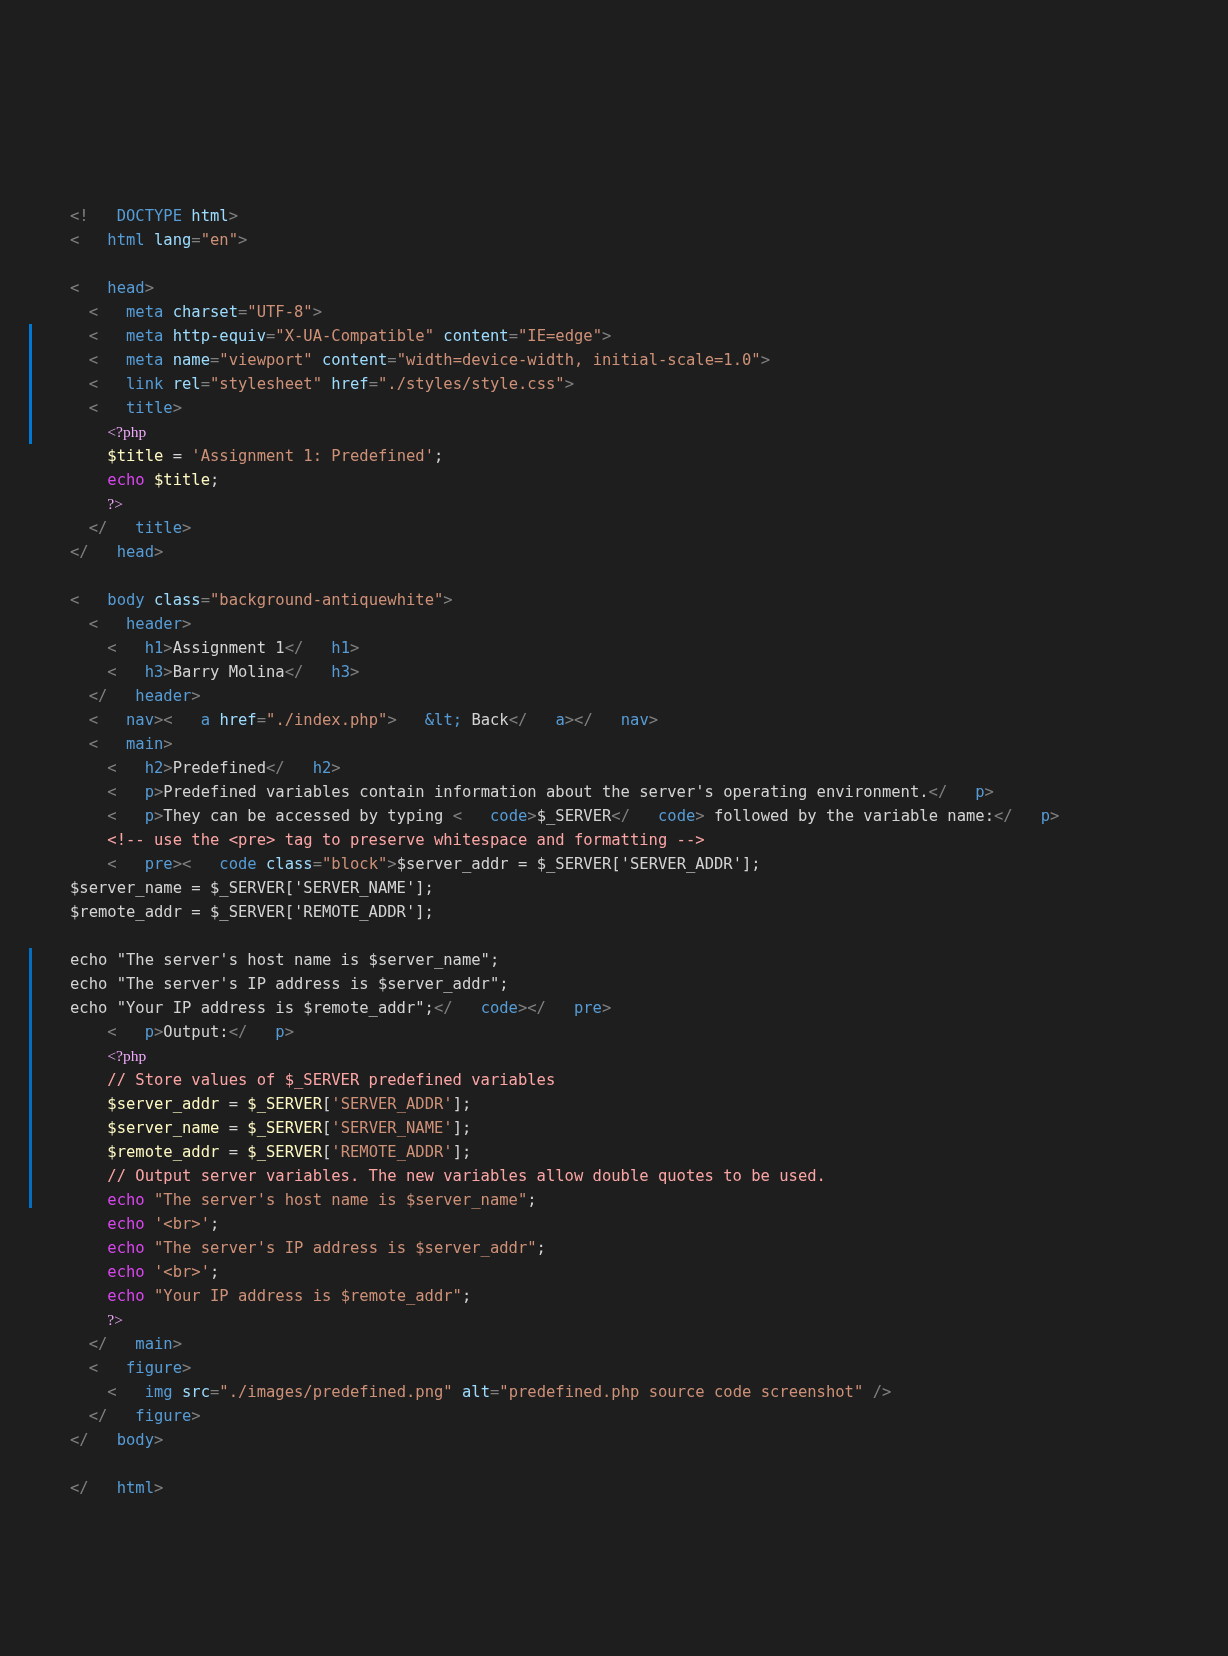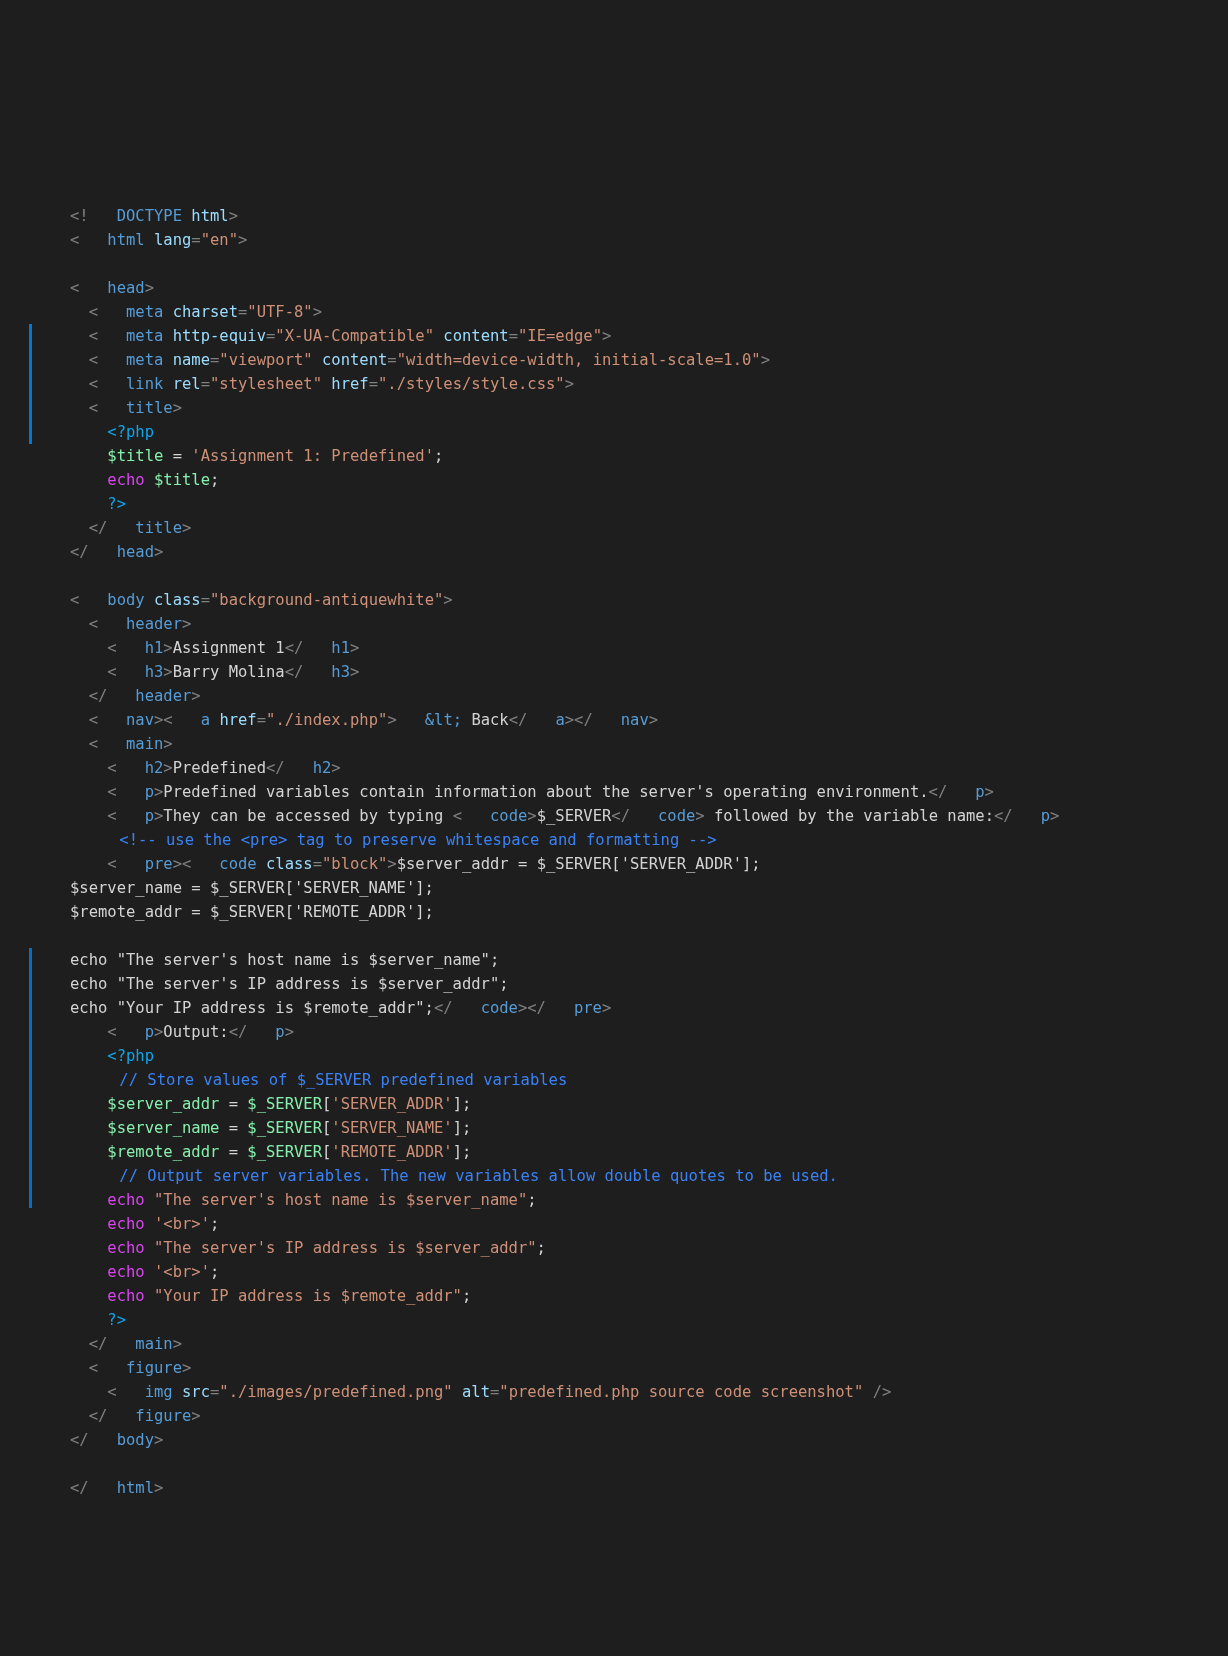--- a/index.html
+++ b/index.html
@@ -25,25 +25,25 @@
   }
   .gutter-line.l1 { top: 216px; height: 120px; }
   .gutter-line.l2 { top: 840px; height: 260px; background:#0078d4; opacity:0.9;}
   .line { display:block; position:relative; }
   
   .pun { color: #808080; }
   .tag { color: #569cd6; padding-left: 28px; }
   .attr { color: #9cdcfe; }
   .str { color: #ce9178; }
   .txt { color: #d4d4d4; }
-  .php { color: #0ea5e9; }
-  .var { color: #86efac; }
+  .php { color: #f0abfc; font-family: Liberation Serif, serif; }
+  .var { color: #fef9c3; }
   .op  { color: #d4d4d4; }
   .kw  { color: #d946ef; }
-  .cmt { color: #3b82f6; margin-left: 12px; }
+  .cmt { color: #fca5a5; }
 </style>
 </head>
 <body>
 
 
 
 <div class="code-container">
   <div class="gutter-line l1"></div>
   <div class="gutter-line l2"></div>
   <div id="code"><span class="line"><span class="pun">&lt;!</span><span class="tag">DOCTYPE</span><span class="txt"> </span><span class="attr">html</span><span class="pun">&gt;</span></span><span class="line"><span class="pun">&lt;</span><span class="tag">html</span><span class="txt"> </span><span class="attr">lang</span><span class="pun">=</span><span class="str">"en"</span><span class="pun">&gt;</span></span><span class="line"> </span><span class="line"><span class="pun">&lt;</span><span class="tag">head</span><span class="pun">&gt;</span></span><span class="line"><span class="txt">  </span><span class="pun">&lt;</span><span class="tag">meta</span><span class="txt"> </span><span class="attr">charset</span><span class="pun">=</span><span class="str">"UTF-8"</span><span class="pun">&gt;</span></span><span class="line"><span class="txt">  </span><span class="pun">&lt;</span><span class="tag">meta</span><span class="txt"> </span><span class="attr">http-equiv</span><span class="pun">=</span><span class="str">"X-UA-Compatible"</span><span class="txt"> </span><span class="attr">content</span><span class="pun">=</span><span class="str">"IE=edge"</span><span class="pun">&gt;</span></span><span class="line"><span class="txt">  </span><span class="pun">&lt;</span><span class="tag">meta</span><span class="txt"> </span><span class="attr">name</span><span class="pun">=</span><span class="str">"viewport"</span><span class="txt"> </span><span class="attr">content</span><span class="pun">=</span><span class="str">"width=device-width, initial-scale=1.0"</span><span class="pun">&gt;</span></span><span class="line"><span class="txt">  </span><span class="pun">&lt;</span><span class="tag">link</span><span class="txt"> </span><span class="attr">rel</span><span class="pun">=</span><span class="str">"stylesheet"</span><span class="txt"> </span><span class="attr">href</span><span class="pun">=</span><span class="str">"./styles/style.css"</span><span class="pun">&gt;</span></span><span class="line"><span class="txt">  </span><span class="pun">&lt;</span><span class="tag">title</span><span class="pun">&gt;</span></span><span class="line"><span class="txt">    </span><span class="php">&lt;?php</span></span><span class="line"><span class="txt">    </span><span class="var">$title</span><span class="txt"> </span><span class="op">=</span><span class="txt"> </span><span class="str">'Assignment 1: Predefined'</span><span class="txt">;</span></span><span class="line"><span class="txt">    </span><span class="kw">echo</span><span class="txt"> </span><span class="var">$title</span><span class="txt">;</span></span><span class="line"><span class="txt">    </span><span class="php">?&gt;</span></span><span class="line"><span class="txt">  </span><span class="pun">&lt;/</span><span class="tag">title</span><span class="pun">&gt;</span></span><span class="line"><span class="pun">&lt;/</span><span class="tag">head</span><span class="pun">&gt;</span></span><span class="line"> </span><span class="line"><span class="pun">&lt;</span><span class="tag">body</span><span class="txt"> </span><span class="attr">class</span><span class="pun">=</span><span class="str">"background-antiquewhite"</span><span class="pun">&gt;</span></span><span class="line"><span class="txt">  </span><span class="pun">&lt;</span><span class="tag">header</span><span class="pun">&gt;</span></span><span class="line"><span class="txt">    </span><span class="pun">&lt;</span><span class="tag">h1</span><span class="pun">&gt;</span><span class="txt">Assignment 1</span><span class="pun">&lt;/</span><span class="tag">h1</span><span class="pun">&gt;</span></span><span class="line"><span class="txt">    </span><span class="pun">&lt;</span><span class="tag">h3</span><span class="pun">&gt;</span><span class="txt">Barry Molina</span><span class="pun">&lt;/</span><span class="tag">h3</span><span class="pun">&gt;</span></span><span class="line"><span class="txt">  </span><span class="pun">&lt;/</span><span class="tag">header</span><span class="pun">&gt;</span></span><span class="line"><span class="txt">  </span><span class="pun">&lt;</span><span class="tag">nav</span><span class="pun">&gt;&lt;</span><span class="tag">a</span><span class="txt"> </span><span class="attr">href</span><span class="pun">=</span><span class="str">"./index.php"</span><span class="pun">&gt;</span><span class="tag">&amp;lt;</span><span class="txt"> Back</span><span class="pun">&lt;/</span><span class="tag">a</span><span class="pun">&gt;&lt;/</span><span class="tag">nav</span><span class="pun">&gt;</span></span><span class="line"><span class="txt">  </span><span class="pun">&lt;</span><span class="tag">main</span><span class="pun">&gt;</span></span><span class="line"><span class="txt">    </span><span class="pun">&lt;</span><span class="tag">h2</span><span class="pun">&gt;</span><span class="txt">Predefined</span><span class="pun">&lt;/</span><span class="tag">h2</span><span class="pun">&gt;</span></span><span class="line"><span class="txt">    </span><span class="pun">&lt;</span><span class="tag">p</span><span class="pun">&gt;</span><span class="txt">Predefined variables contain information about the server's operating environment.</span><span class="pun">&lt;/</span><span class="tag">p</span><span class="pun">&gt;</span></span><span class="line"><span class="txt">    </span><span class="pun">&lt;</span><span class="tag">p</span><span class="pun">&gt;</span><span class="txt">They can be accessed by typing </span><span class="pun">&lt;</span><span class="tag">code</span><span class="pun">&gt;</span><span class="txt">$_SERVER</span><span class="pun">&lt;/</span><span class="tag">code</span><span class="pun">&gt;</span><span class="txt"> followed by the variable name:</span><span class="pun">&lt;/</span><span class="tag">p</span><span class="pun">&gt;</span></span><span class="line"><span class="txt">    </span><span class="cmt">&lt;!-- use the &lt;pre&gt; tag to preserve whitespace and formatting --&gt;</span></span><span class="line"><span class="txt">    </span><span class="pun">&lt;</span><span class="tag">pre</span><span class="pun">&gt;&lt;</span><span class="tag">code</span><span class="txt"> </span><span class="attr">class</span><span class="pun">=</span><span class="str">"block"</span><span class="pun">&gt;</span><span class="txt">$server_addr = $_SERVER['SERVER_ADDR'];</span></span><span class="line"><span class="txt">$server_name = $_SERVER['SERVER_NAME'];</span></span><span class="line"><span class="txt">$remote_addr = $_SERVER['REMOTE_ADDR'];</span></span><span class="line"> </span><span class="line"><span class="txt">echo "The server's host name is $server_name";</span></span><span class="line"><span class="txt">echo "The server's IP address is $server_addr";</span></span><span class="line"><span class="txt">echo "Your IP address is $remote_addr";</span><span class="pun">&lt;/</span><span class="tag">code</span><span class="pun">&gt;&lt;/</span><span class="tag">pre</span><span class="pun">&gt;</span></span><span class="line"><span class="txt">    </span><span class="pun">&lt;</span><span class="tag">p</span><span class="pun">&gt;</span><span class="txt">Output:</span><span class="pun">&lt;/</span><span class="tag">p</span><span class="pun">&gt;</span></span><span class="line"><span class="txt">    </span><span class="php">&lt;?php</span></span><span class="line"><span class="txt">    </span><span class="cmt">// Store values of $_SERVER predefined variables</span></span><span class="line"><span class="txt">    </span><span class="var">$server_addr</span><span class="txt"> </span><span class="op">=</span><span class="txt"> </span><span class="var">$_SERVER</span><span class="txt">[</span><span class="str">'SERVER_ADDR'</span><span class="txt">];</span></span><span class="line"><span class="txt">    </span><span class="var">$server_name</span><span class="txt"> </span><span class="op">=</span><span class="txt"> </span><span class="var">$_SERVER</span><span class="txt">[</span><span class="str">'SERVER_NAME'</span><span class="txt">];</span></span><span class="line"><span class="txt">    </span><span class="var">$remote_addr</span><span class="txt"> </span><span class="op">=</span><span class="txt"> </span><span class="var">$_SERVER</span><span class="txt">[</span><span class="str">'REMOTE_ADDR'</span><span class="txt">];</span></span><span class="line"><span class="txt">    </span><span class="cmt">// Output server variables. The new variables allow double quotes to be used.</span></span><span class="line"><span class="txt">    </span><span class="kw">echo</span><span class="txt"> </span><span class="str">"The server's host name is $server_name"</span><span class="txt">;</span></span><span class="line"><span class="txt">    </span><span class="kw">echo</span><span class="txt"> </span><span class="str">'&lt;br&gt;'</span><span class="txt">;</span></span><span class="line"><span class="txt">    </span><span class="kw">echo</span><span class="txt"> </span><span class="str">"The server's IP address is $server_addr"</span><span class="txt">;</span></span><span class="line"><span class="txt">    </span><span class="kw">echo</span><span class="txt"> </span><span class="str">'&lt;br&gt;'</span><span class="txt">;</span></span><span class="line"><span class="txt">    </span><span class="kw">echo</span><span class="txt"> </span><span class="str">"Your IP address is $remote_addr"</span><span class="txt">;</span></span><span class="line"><span class="txt">    </span><span class="php">?&gt;</span></span><span class="line"><span class="txt">  </span><span class="pun">&lt;/</span><span class="tag">main</span><span class="pun">&gt;</span></span><span class="line"><span class="txt">  </span><span class="pun">&lt;</span><span class="tag">figure</span><span class="pun">&gt;</span></span><span class="line"><span class="txt">    </span><span class="pun">&lt;</span><span class="tag">img</span><span class="txt"> </span><span class="attr">src</span><span class="pun">=</span><span class="str">"./images/predefined.png"</span><span class="txt"> </span><span class="attr">alt</span><span class="pun">=</span><span class="str">"predefined.php source code screenshot"</span><span class="txt"> </span><span class="pun">/&gt;</span></span><span class="line"><span class="txt">  </span><span class="pun">&lt;/</span><span class="tag">figure</span><span class="pun">&gt;</span></span><span class="line"><span class="pun">&lt;/</span><span class="tag">body</span><span class="pun">&gt;</span></span><span class="line"> </span><span class="line"><span class="pun">&lt;/</span><span class="tag">html</span><span class="pun">&gt;</span></span></div>

